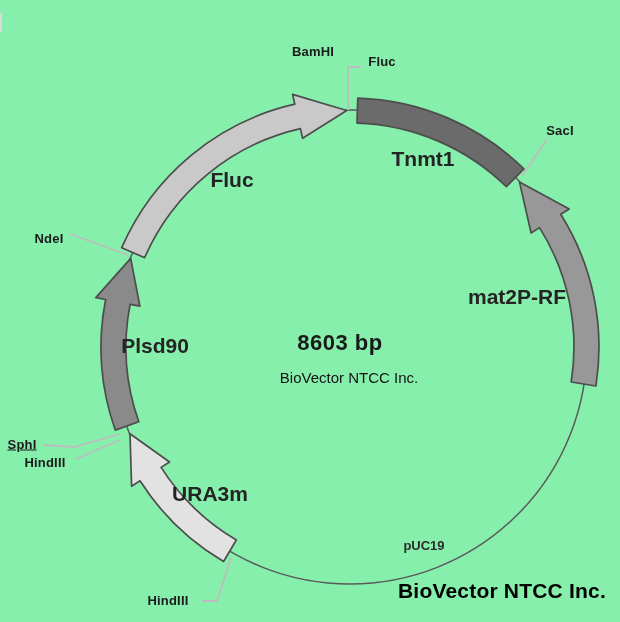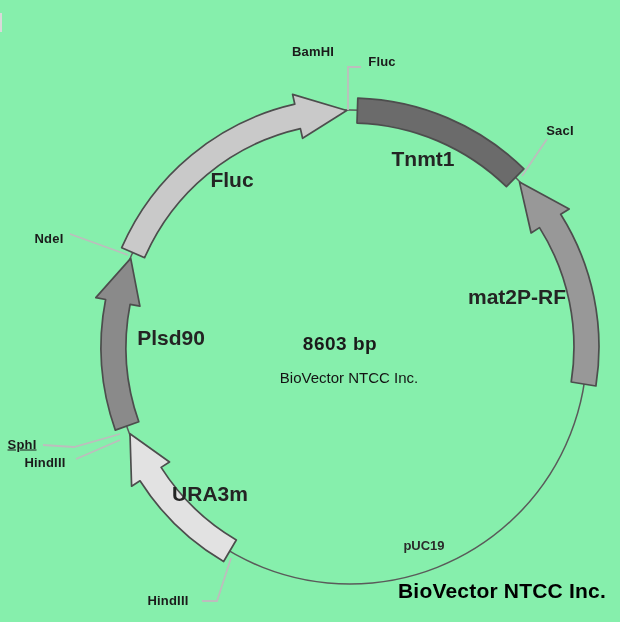--- a/index.html
+++ b/index.html
@@ -15,21 +15,21 @@
     position:absolute;
     transform:translate(-50%,-50%);
     white-space:nowrap;
     color:#1b1b1b;
     line-height:1;
   }
   .site{font-size:13px;font-weight:bold;letter-spacing:0.2px;}
   .gene{font-size:21px;font-weight:bold;color:#242424;}
   .gene-sm{font-size:13px;font-weight:bold;color:#2b2b2b;}
   .title-main{font-size:27px;font-weight:bold;color:#141414;letter-spacing:0.5px;}
-  .title-bp{font-size:19px;font-weight:bold;color:#1a1a1a;letter-spacing:0.5px;}
+  .title-bp{font-size:22px;font-weight:bold;color:#1a1a1a;letter-spacing:0.5px;}
   .company-center{font-size:15px;font-weight:normal;color:#131313;}
   .watermark{font-size:21px;font-weight:bold;color:#000000;letter-spacing:0.2px;}
   .edge-artifact{position:absolute;left:0;top:13px;width:2px;height:19px;background:#d9d9d9;}
 </style>
 </head>
 <body>
 
 <div class="stage">
 
   <svg id="map-svg" width="620" height="622" viewBox="0 0 620 622">
@@ -53,21 +53,21 @@
   <div class="lbl site" style="left:382px;top:61px;">Fluc</div>
   <div class="lbl site" style="left:560px;top:130px;">SacI</div>
   <div class="lbl site" style="left:49px;top:238px;">NdeI</div>
   <div class="lbl site" style="left:22px;top:444px;text-decoration:underline;">SphI</div>
   <div class="lbl site" style="left:45px;top:462px;">HindIII</div>
   <div class="lbl site" style="left:168px;top:600px;">HindIII</div>
 
   <div class="lbl gene" style="left:232px;top:179px;">Fluc</div>
   <div class="lbl gene" style="left:423px;top:158px;">Tnmt1</div>
   <div class="lbl gene" style="left:517px;top:296px;">mat2P-RF</div>
-  <div class="lbl gene" style="left:155px;top:337px;margin-left:16px;">Plsd90</div>
+  <div class="lbl gene" style="left:155px;top:345px;">Plsd90</div>
   <div class="lbl gene" style="left:210px;top:493px;">URA3m</div>
   <div class="lbl gene-sm" style="left:424px;top:545px;">pUC19</div>
 
   <div class="lbl title-bp" style="left:340px;top:343px;">8603 bp</div>
   <div class="lbl company-center" style="left:349px;top:377px;">BioVector NTCC Inc.</div>
 
   <div class="lbl watermark" style="left:502px;top:590px;">BioVector NTCC Inc.</div>
 
 </div>
 

